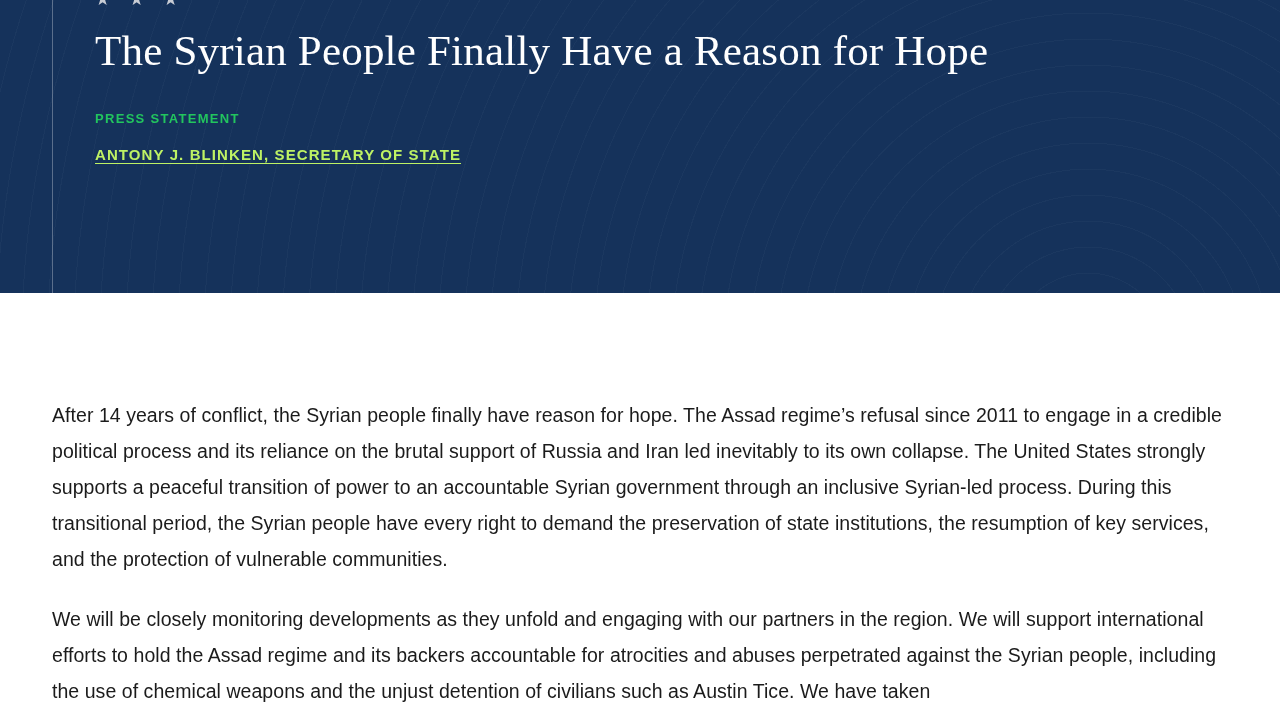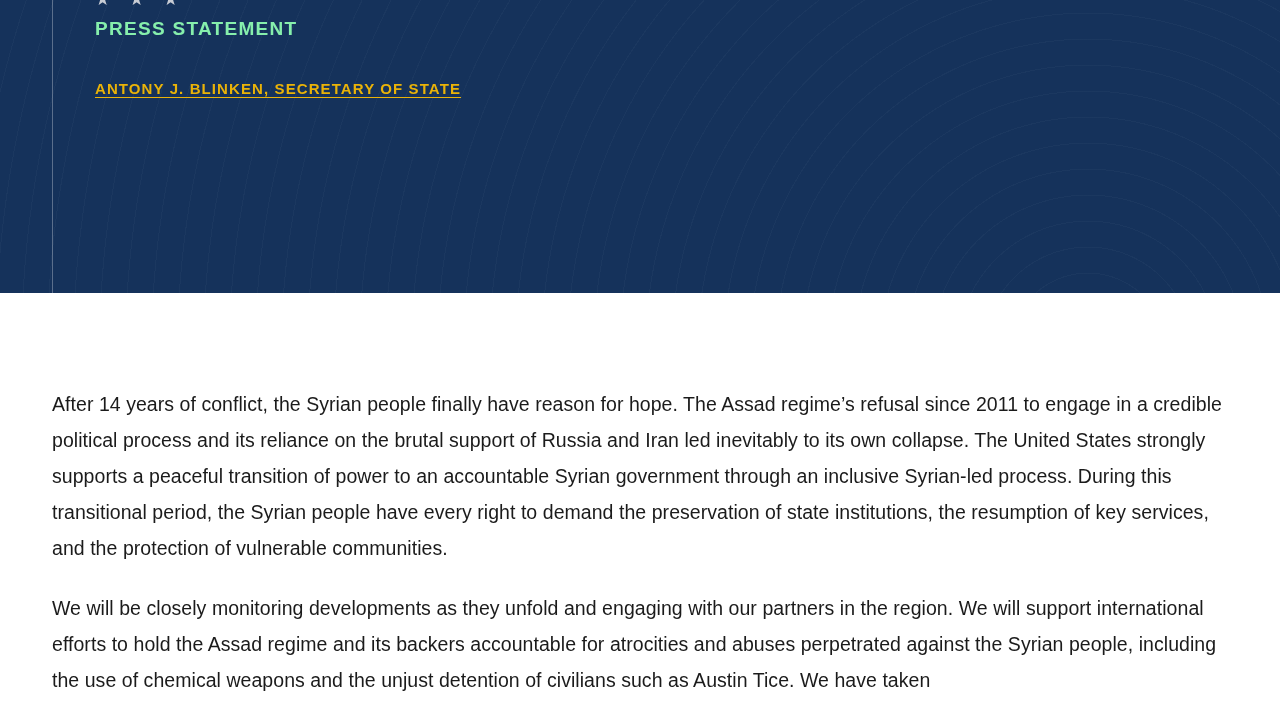--- a/index.html
+++ b/index.html
@@ -63,51 +63,52 @@
     font-family: "Liberation Serif", serif;
     color: #ffffff;
     font-size: 43px;
     font-weight: 400;
     line-height: 1.05;
     margin: 10px 0 0 0;
     letter-spacing: 0.2px;
   }
 
   .kicker {
-    color: #86efac;
-    font-size: 19px;
+    margin-top: 38px;
+    color: #22c55e;
+    font-size: 13px;
     font-weight: bold;
     letter-spacing: 1.3px;
     text-transform: uppercase;
   }
 
   .author {
-    margin-top: 40px;
+    margin-top: 20px;
     display: inline-block;
-    color: #eab308;
+    color: #bef264;
     font-size: 15px;
     font-weight: bold;
     letter-spacing: 1.1px;
     text-transform: uppercase;
     text-decoration: underline;
     text-underline-offset: 3px;
     cursor: pointer;
   }
 
   .date {
     margin-top: 26px;
     color: #ffffff;
     font-size: 15px;
     letter-spacing: 0.9px;
     text-transform: uppercase;
   }
 
   
   .body-wrap {
-    padding: 1px 52px;
+    padding: 12px 52px;
     background: #ffffff;
   }
 
   .body-inner {
     max-width: 1176px;
   }
 
   .para {
     color: #1b1b1b;
     font-size: 19.5px;
@@ -121,20 +122,21 @@
   }
 
   .spacer-top { height: 92px; }
 </style>
 </head>
 <body>
 
 <div class="hero">
   <div class="hero-inner">
     <div class="stars">★ ★ ★</div>
+    <h1 class="hero-title">The Syrian People Finally Have a Reason for Hope</h1>
     <div class="kicker">PRESS STATEMENT</div>
     <a class="author" href="#">ANTONY J. BLINKEN, SECRETARY OF STATE</a>
   </div>
 </div>
 
 <div class="body-wrap">
   <div class="spacer-top"></div>
   <div class="body-inner">
     <p class="para">After 14 years of conflict, the Syrian people finally have reason for hope. The Assad regime’s refusal since 2011 to engage in a credible political process and its reliance on the brutal support of Russia and Iran led inevitably to its own collapse. The United States strongly supports a peaceful transition of power to an accountable Syrian government through an inclusive Syrian-led process. During this transitional period, the Syrian people have every right to demand the preservation of state institutions, the resumption of key services, and the protection of vulnerable communities.</p>
     <p class="para">We will be closely monitoring developments as they unfold and engaging with our partners in the region. We will support international efforts to hold the Assad regime and its backers accountable for atrocities and abuses perpetrated against the Syrian people, including the use of chemical weapons and the unjust detention of civilians such as Austin Tice. We have taken</p>

